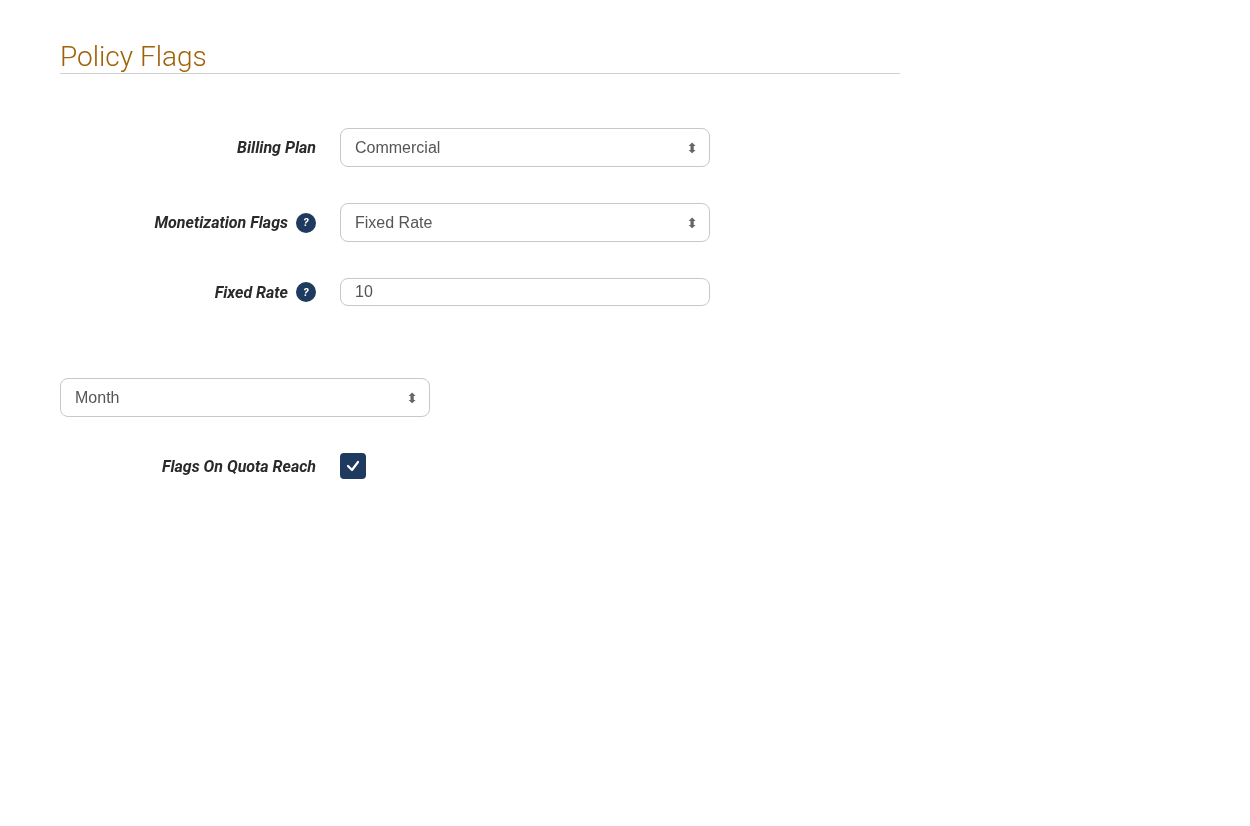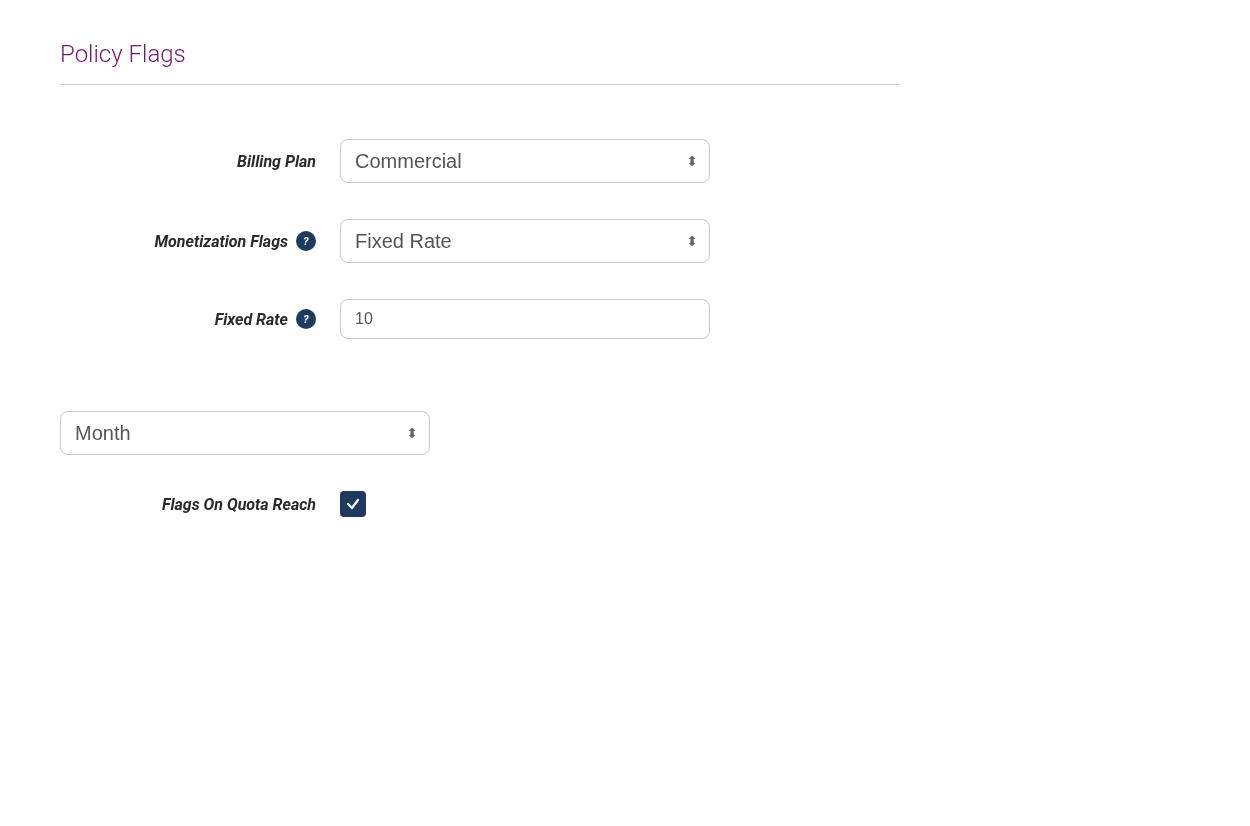--- a/index.html
+++ b/index.html
@@ -15,24 +15,23 @@
       width: 1250px;
       min-height: 826px;
     }
 
     .page-container {
       padding: 40px 60px;
       max-width: 960px;
     }
 
     .page-title {
-      font-size: 24px;
+      font-size: 28px;
       font-weight: 300;
-      color: #701a75;
-      margin-bottom: 16px;
+      color: #a16207;
     }
 
     .divider {
       border: none;
       border-top: 1px solid #d0d0d0;
       margin-bottom: 36px;
     }
 
     .form-fields {
       display: flex;
@@ -81,21 +80,21 @@
     }
 
     .select-wrapper {
       position: relative;
       width: 100%;
     }
 
     .form-select {
       width: 100%;
       padding: 10px 59px 10px 14px;
-      font-size: 20px;
+      font-size: 16px;
       color: #555;
       background: #ffffff;
       border: 1px solid #c8c8c8;
       border-radius: 8px;
       appearance: none;
       -webkit-appearance: none;
       cursor: pointer;
       outline: none;
     }
 
@@ -104,21 +103,21 @@
       right: 12px;
       top: 50%;
       transform: translateY(-50%);
       pointer-events: none;
       color: #666;
       font-size: 14px;
     }
 
     .form-input {
       width: 100%;
-      padding: 10px 14px;
+      padding: 4px 14px;
       font-size: 16px;
       color: #555;
       background: #ffffff;
       border: 1px solid #c8c8c8;
       border-radius: 8px;
       outline: none;
     }
 
     .checkbox-wrapper {
       display: flex;

